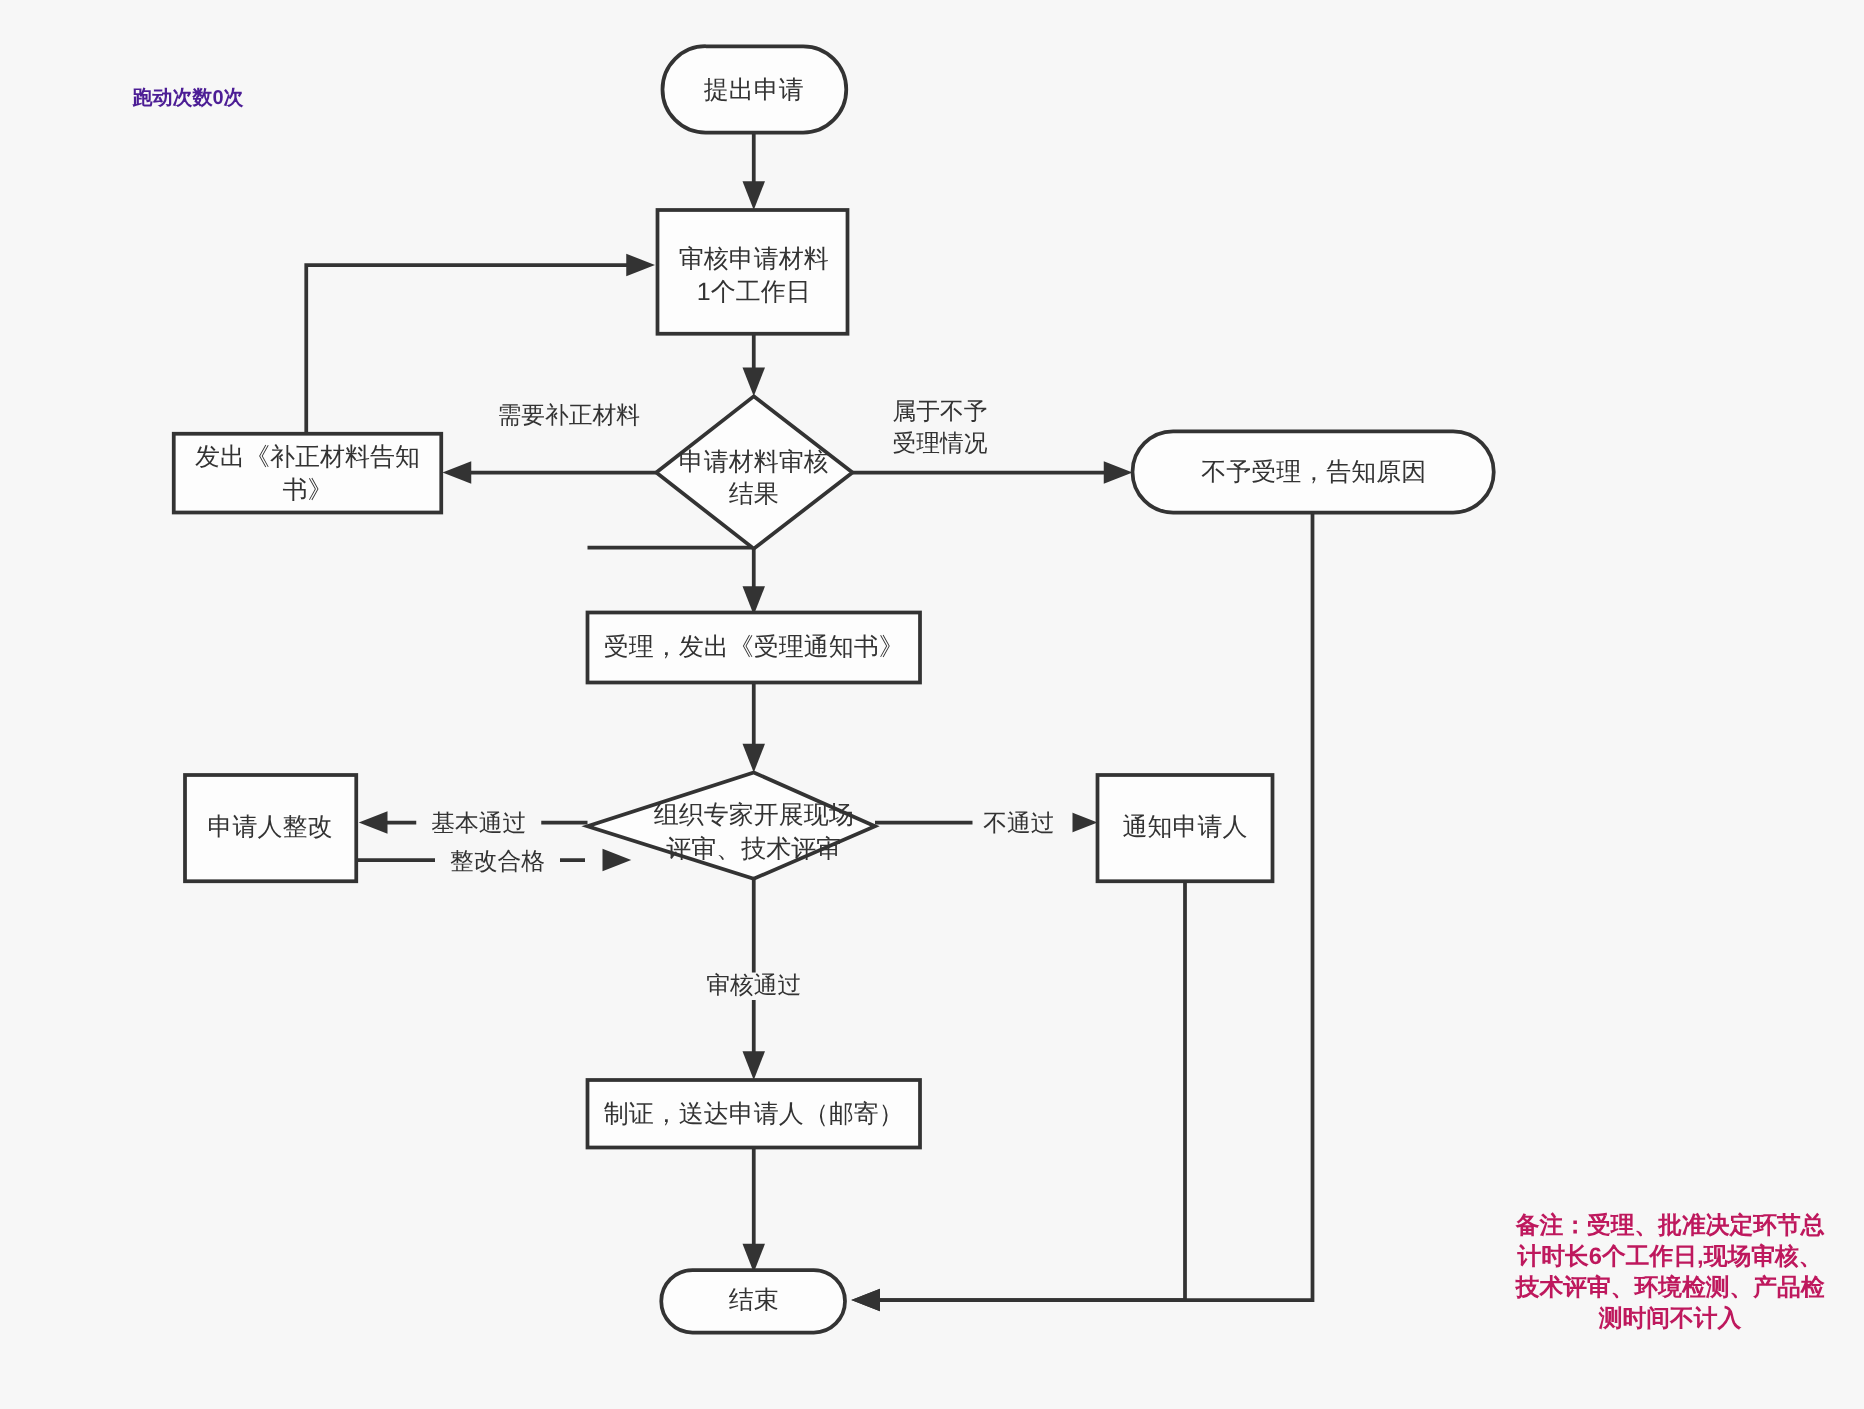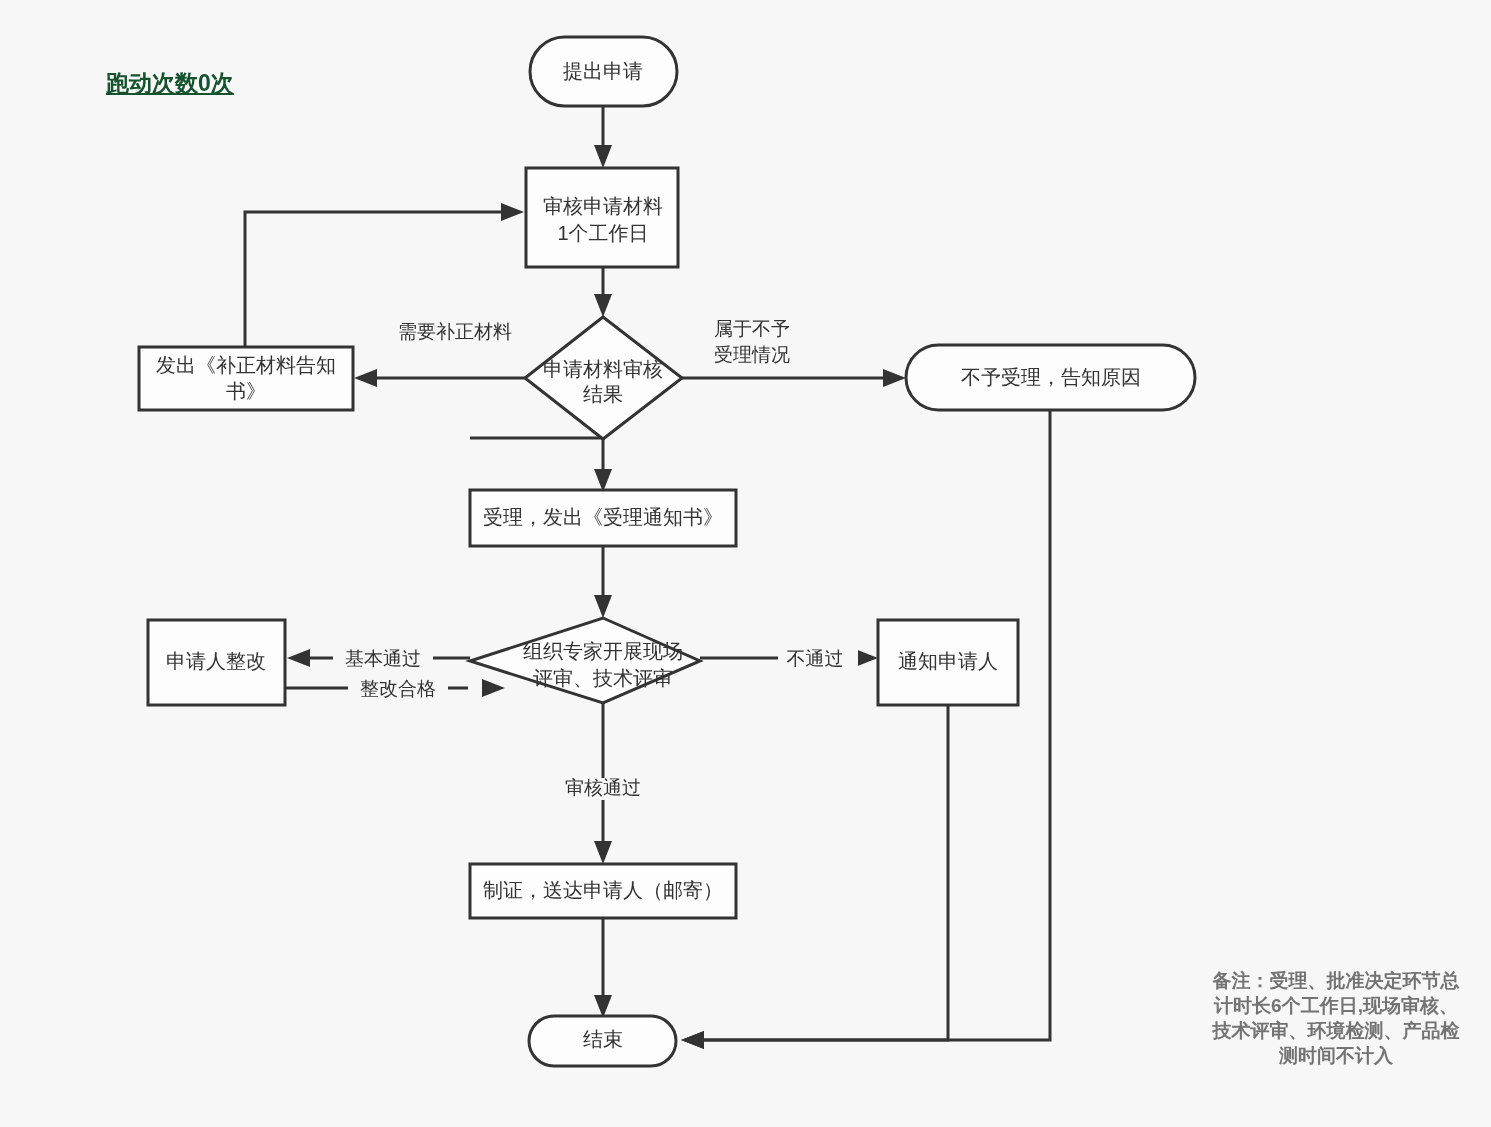--- a/index.html
+++ b/index.html
@@ -56,36 +56,35 @@
     dominant-baseline: middle;
   }
   .edge-label-bg {
     fill: #f7f7f7;
   }
   .corner-title {
     position: absolute;
     left: 106px;
     top: 68px;
     font-family: "Liberation Sans", "DejaVu Sans", sans-serif;
-    font-size: 23px;
+    font-size: 16px;
     font-weight: bold;
-    color: #14532d;
+    color: #4c1d95;
     white-space: nowrap;
-    text-decoration: underline;
   }
   .footnote {
     position: absolute;
     left: 1205px;
     top: 968px;
     width: 262px;
     font-family: "Liberation Sans", "DejaVu Sans", sans-serif;
     font-size: 19px;
     font-weight: bold;
     line-height: 25px;
-    color: #737373;
+    color: #be185d;
     text-align: center;
   }
 </style>
 </head>
 <body>
 
 <div id="flow-root">
 
   <svg id="flow-svg" viewBox="0 0 1491 1127" xmlns="http://www.w3.org/2000/svg">
 

